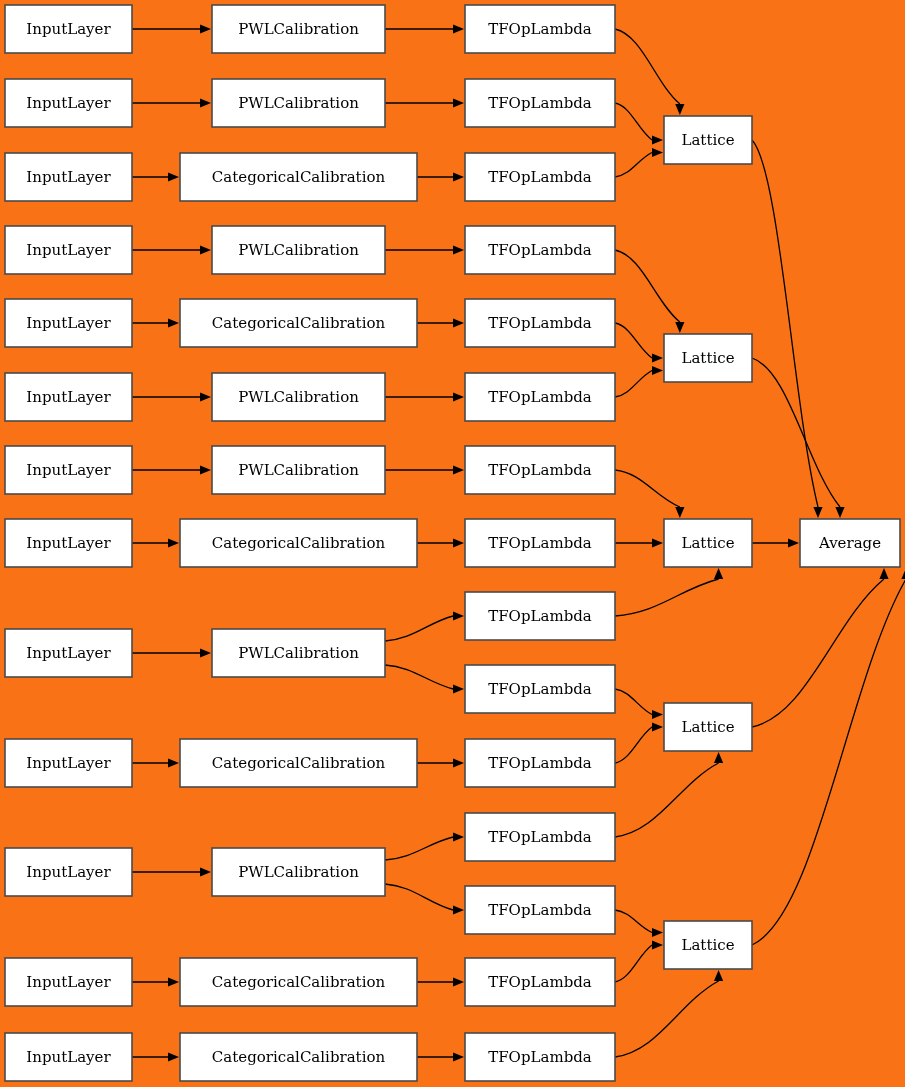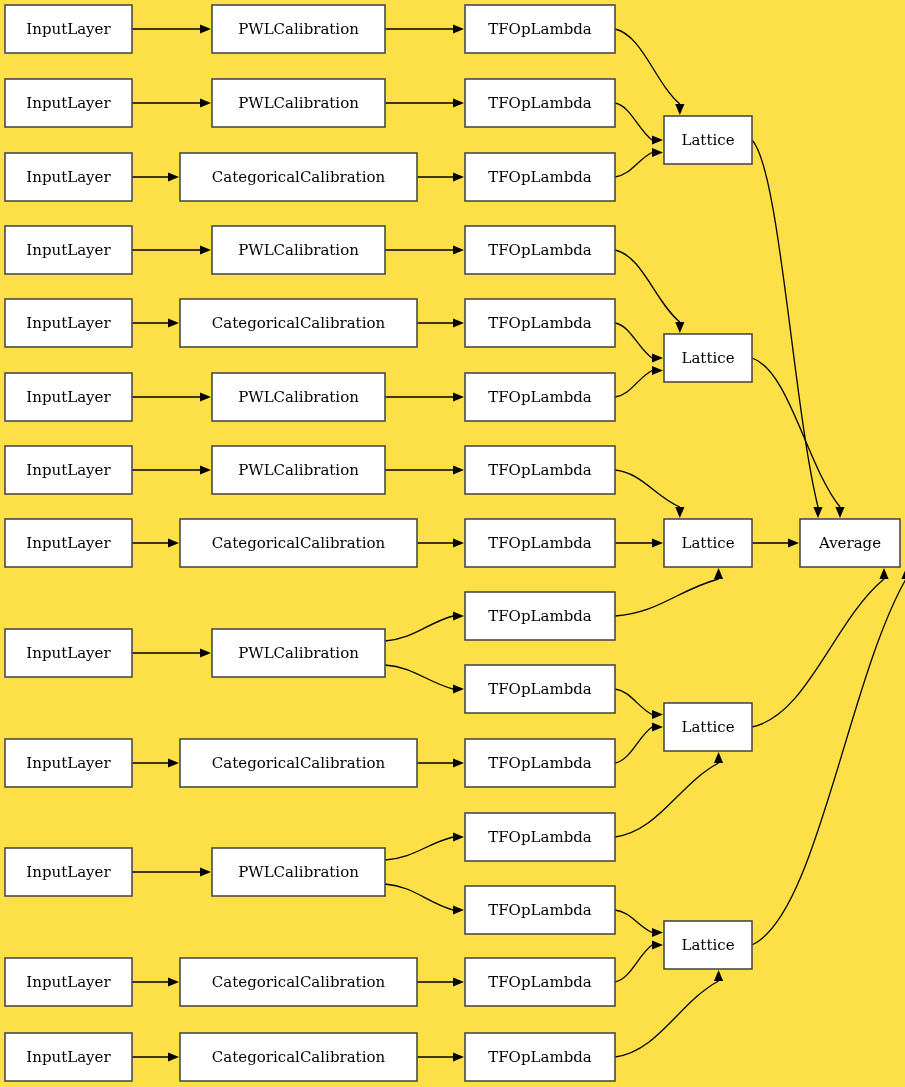--- a/index.html
+++ b/index.html
@@ -4,21 +4,21 @@
 <style>
   html, body {
     margin: 0;
     padding: 0;
     background: #ffffff;
   }
   #canvas-wrap {
     position: relative;
     width: 905px;
     height: 1087px;
-    background: #fde047;
+    background: #f97316;
     overflow: hidden;
   }
   svg#graph {
     display: block;
     width: 905px;
     height: 1087px;
     font-family: "DejaVu Serif", "Liberation Serif", serif;
   }
   .node-box {
     fill: #ffffff;

